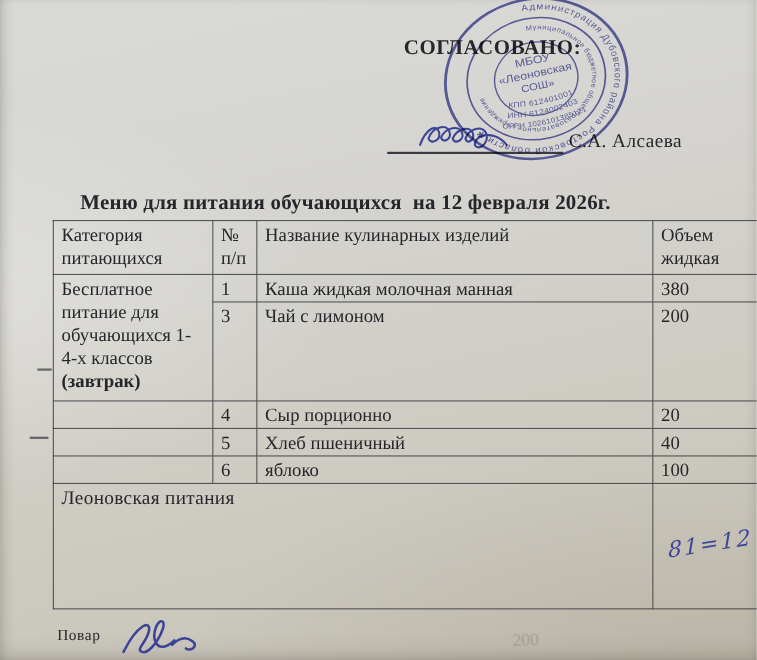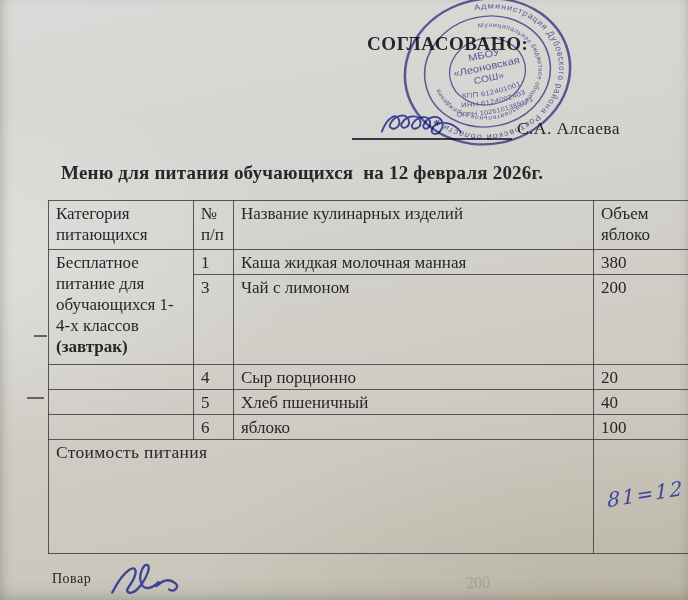--- a/index.html
+++ b/index.html
@@ -18,21 +18,21 @@
   .agreed{left:367px; top:33px; font-size:19px; font-weight:bold; letter-spacing:.6px;}
   .director-line{left:375px; top:79px; font-size:17.5px; letter-spacing:.3px;}
   .sig-line{left:352px; top:112px; width:160px; height:26px; border-bottom:2px solid #3a3a42;}
   .sig-svg{position:absolute; left:26px; top:-6px;}
   .director-name{left:517px; top:118px; font-size:17.5px; letter-spacing:.4px;}
   .stamp{
     left:401px; top:-4px; width:173px; height:151px;
     transform:rotate(-12deg); mix-blend-mode:multiply; opacity:.88;
     font-family:"Liberation Sans", sans-serif;
   }
-  .doc-title{left:57px; top:158px; font-size:19px; font-weight:bold; letter-spacing:.2px; white-space:pre-wrap; margin:4px;}
+  .doc-title{left:57px; top:158px; font-size:19px; font-weight:bold; letter-spacing:.2px; white-space:pre-wrap; margin:16px;}
   table.menu{
     position:absolute; left:48px; top:200px; width:640px;
     border-collapse:collapse; table-layout:fixed;
     font-size:17px; line-height:1.24; color:#26262b;
   }
   table.menu td, table.menu th{
     border:1.5px solid rgba(62,62,68,.85);
     padding:2px 6px 1px 7px; vertical-align:top;
     font-weight:normal; text-align:left; overflow:hidden;
   }
@@ -109,21 +109,21 @@
       <col style="width:145px">
         <col style="width:40px">
         <col style="width:360px">
         <col style="width:95px">
     </colgroup>
     <tbody>
       <tr class="h-head">
         <th>Категория питающихся</th>
         <th>№ п/п</th>
         <th>Название кулинарных изделий</th>
-        <th>Объем яблоко</th>
+        <th>Объем жидкая</th>
       </tr>
       <tr class="h1">
         <td class="cat" rowspan="2"><span>Бесплатное питание для обучающихся 1-4-х классов </span><b>(завтрак)</b></td>
         <td>1</td>
         <td>Каша жидкая молочная манная</td>
         <td>380</td>
       </tr>
       <tr class="h2">
         <td>3</td>
         <td>Чай с лимоном</td>
@@ -141,21 +141,21 @@
         <td>Хлеб пшеничный</td>
         <td>40</td>
       </tr>
       <tr class="h5">
         <td></td>
         <td>6</td>
         <td>яблоко</td>
         <td>100</td>
       </tr>
       <tr class="h6">
-        <td class="cost-label" colspan="3">Стоимость питания</td>
+        <td class="cost-label" colspan="3">Леоновская питания</td>
         <td><span class="hand-cost">81=12</span></td>
       </tr>
     </tbody>
   </table>
 
   <div class="abs cook-label">Повар</div>
   <svg class="abs cook-sig" width="84" height="40" viewBox="0 0 80 36">
     <path d="M6 30 C18 6 30 2 28 12 C26 22 16 28 22 30 C30 33 44 8 40 4 C36 1 30 14 34 22
              C37 28 44 26 50 20 M48 24 C54 18 60 16 66 21 C71 25 64 30 60 27" fill="none" stroke-width="2.2" stroke-linecap="round" stroke="#3b4496"></path>
   </svg>

